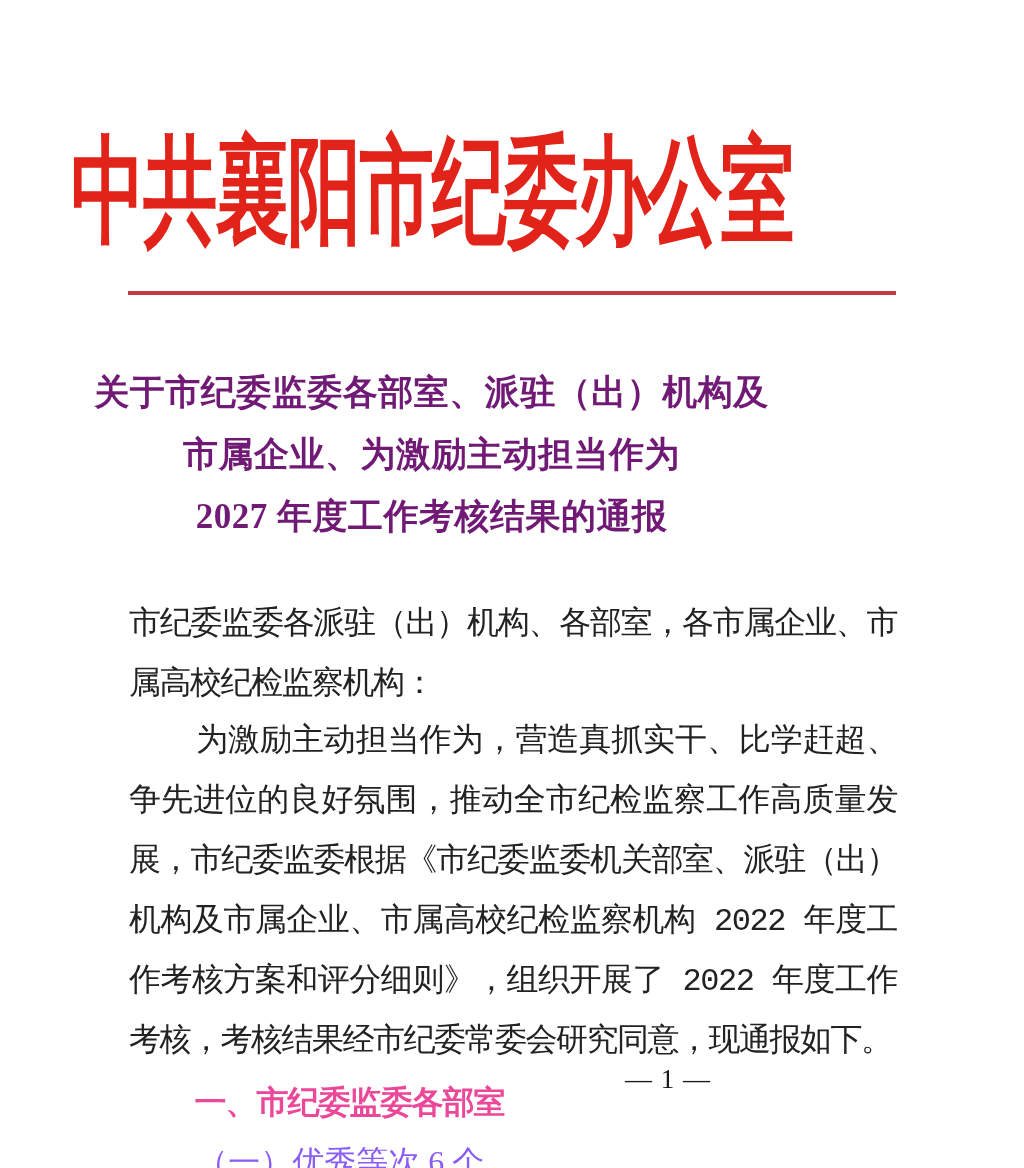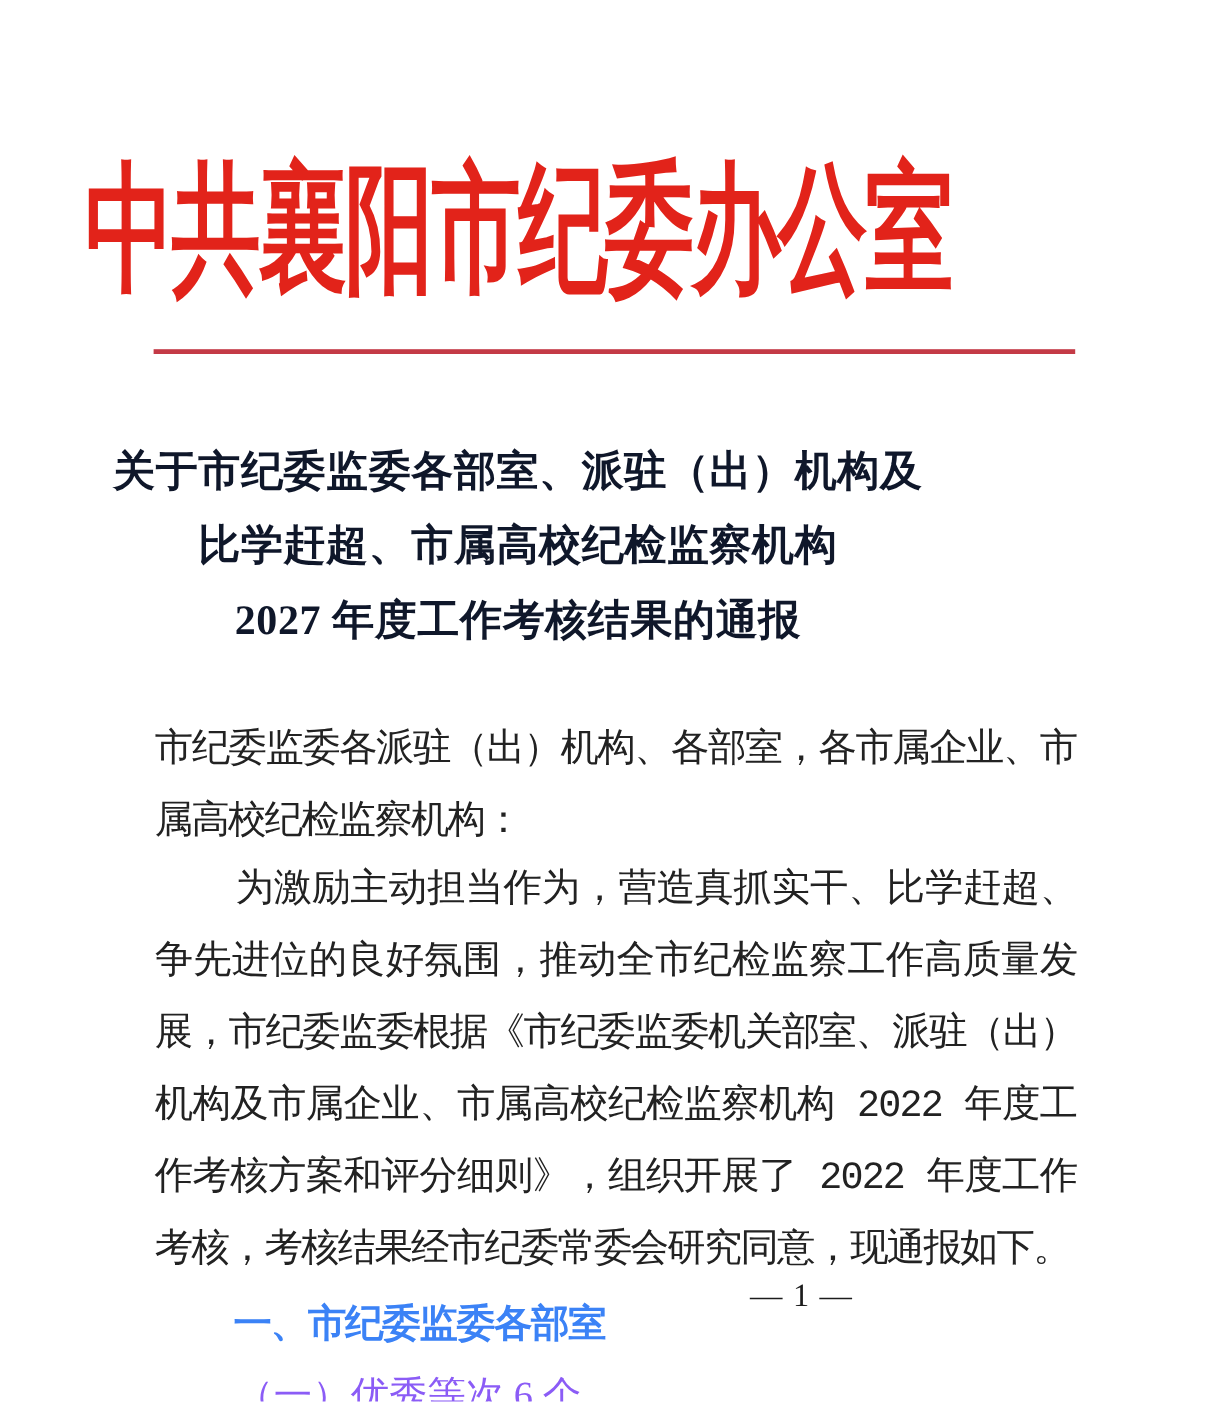--- a/index.html
+++ b/index.html
@@ -42,40 +42,40 @@
     background: #c43a46;
   }
   
   .doc-title {
     position: absolute;
     top: 362px; left: 64px; right: 64px;
     text-align: center;
     font-size: 35px;
     font-weight: bold;
     line-height: 62px;
-    color: #0f172a;
+    color: #701a75;
     letter-spacing: 0.5px;
   }
   
   .doc-body {
     position: absolute;
     top: 592px; left: 129px;
     width: 768px;
     font-size: 32px;
     line-height: 60px;
     letter-spacing: -1.5px;
     text-align: justify;
     color: #222222;
   }
   .doc-body p { margin: 0; }
   .para-indent { text-indent: 2.1em; font-family: Liberation Mono, monospace; }
   .section-heading {
     font-family: Liberation Serif, serif;
     font-weight: bold;
-    color: #3b82f6;
+    color: #ec4899;
     text-indent: 2.05em;
     letter-spacing: -1px;
   }
   .subsection-heading {
     text-indent: 2.1em;
     letter-spacing: 0;
     color: #8b5cf6;
   }
   
   .page-number {
@@ -93,21 +93,21 @@
 <div class="page">
 
   <div class="org-header">
     <span class="org-title">中共襄阳市纪委办公室</span>
   </div>
 
   <div class="red-rule"></div>
 
   <div class="doc-title">
     <div>关于市纪委监委各部室、派驻（出）机构及</div>
-    <div>比学赶超、市属高校纪检监察机构</div>
+    <div>市属企业、为激励主动担当作为</div>
     <div>2027 年度工作考核结果的通报</div>
   </div>
 
   <div class="doc-body">
     <p class="salutation">市纪委监委各派驻（出）机构、各部室，各市属企业、市属高校纪检监察机构：</p>
     <p class="para-indent">为激励主动担当作为，营造真抓实干、比学赶超、争先进位的良好氛围，推动全市纪检监察工作高质量发展，市纪委监委根据《市纪委监委机关部室、派驻（出）机构及市属企业、市属高校纪检监察机构 2022 年度工作考核方案和评分细则》，组织开展了 2022 年度工作考核，考核结果经市纪委常委会研究同意，现通报如下。</p>
     <p class="section-heading">一、市纪委监委各部室</p>
     <p class="subsection-heading">（一）优秀等次 6 个</p>
   </div>
 

